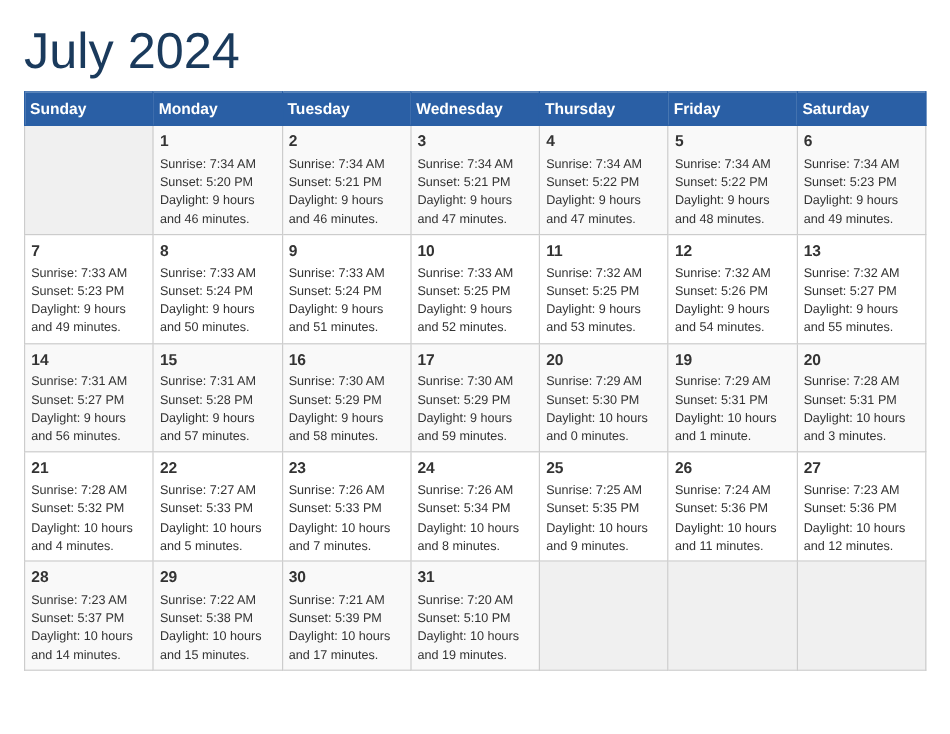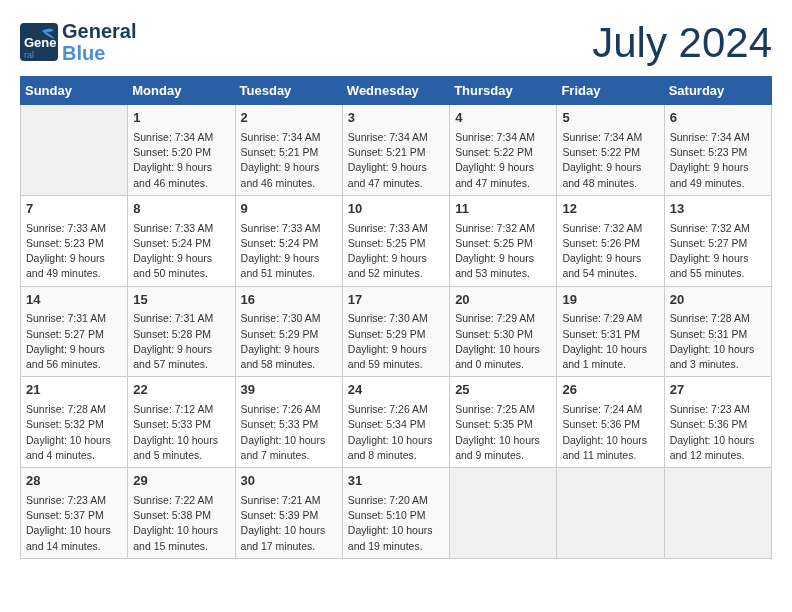--- a/index.html
+++ b/index.html
@@ -75,37 +75,20 @@
       color: #333;
     }
     .empty-cell {
       background: #f0f0f0 !important;
     }
   </style>
 </head>
 <body>
 
 <div class="header">
-  <div class="logo">
-    <div style="display:flex;align-items:center;gap:4px;">
-      <div style="position:relative;width:38px;height:38px;">
-        <svg width="38" height="38" viewBox="0 0 38 38">
-          <rect x="0" y="0" width="38" height="38" rx="4" fill="#1a3a5c"></rect>
-          <text x="4" y="24" font-size="13" font-weight="bold" fill="white" font-family="Arial">Gene</text>
-          <text x="4" y="35" font-size="9" fill="#4a90d9" font-family="Arial">ral</text>
-
-          <path d="M22 8 Q28 4 34 7 Q30 10 26 9 Q32 12 35 16 Q28 14 22 8Z" fill="#4a90d9"></path>
-        </svg>
-      </div>
-      <div style="display:flex;flex-direction:column;line-height:1.1;">
-        <span style="font-size:20px;font-weight:bold;color:#1a3a5c;">General</span>
-        <span style="font-size:20px;font-weight:bold;color:#4a90d9;">Blue</span>
-      </div>
-    </div>
-  </div>
   <div class="title-block">
     <h1>July 2024</h1>
   </div>
 </div>
 
 <table>
   <thead>
     <tr>
     <th>Sunday</th>
         <th>Monday</th>
@@ -267,27 +250,27 @@
       <tr>
         <td>
           <span class="day-num">21</span>
           <div class="day-info" style="white-space: pre-line;">Sunrise: 7:28 AM
 Sunset: 5:32 PM
 Daylight: 10 hours
 and 4 minutes.</div>
         </td>
         <td>
           <span class="day-num">22</span>
-          <div class="day-info" style="white-space: pre-line;">Sunrise: 7:12 AM
+          <div class="day-info" style="white-space: pre-line;">Sunrise: 7:27 AM
 Sunset: 5:33 PM
 Daylight: 10 hours
 and 5 minutes.</div>
         </td>
         <td>
-          <span class="day-num">39</span>
+          <span class="day-num">23</span>
           <div class="day-info" style="white-space: pre-line;">Sunrise: 7:26 AM
 Sunset: 5:33 PM
 Daylight: 10 hours
 and 7 minutes.</div>
         </td>
         <td>
           <span class="day-num">24</span>
           <div class="day-info" style="white-space: pre-line;">Sunrise: 7:26 AM
 Sunset: 5:34 PM
 Daylight: 10 hours

